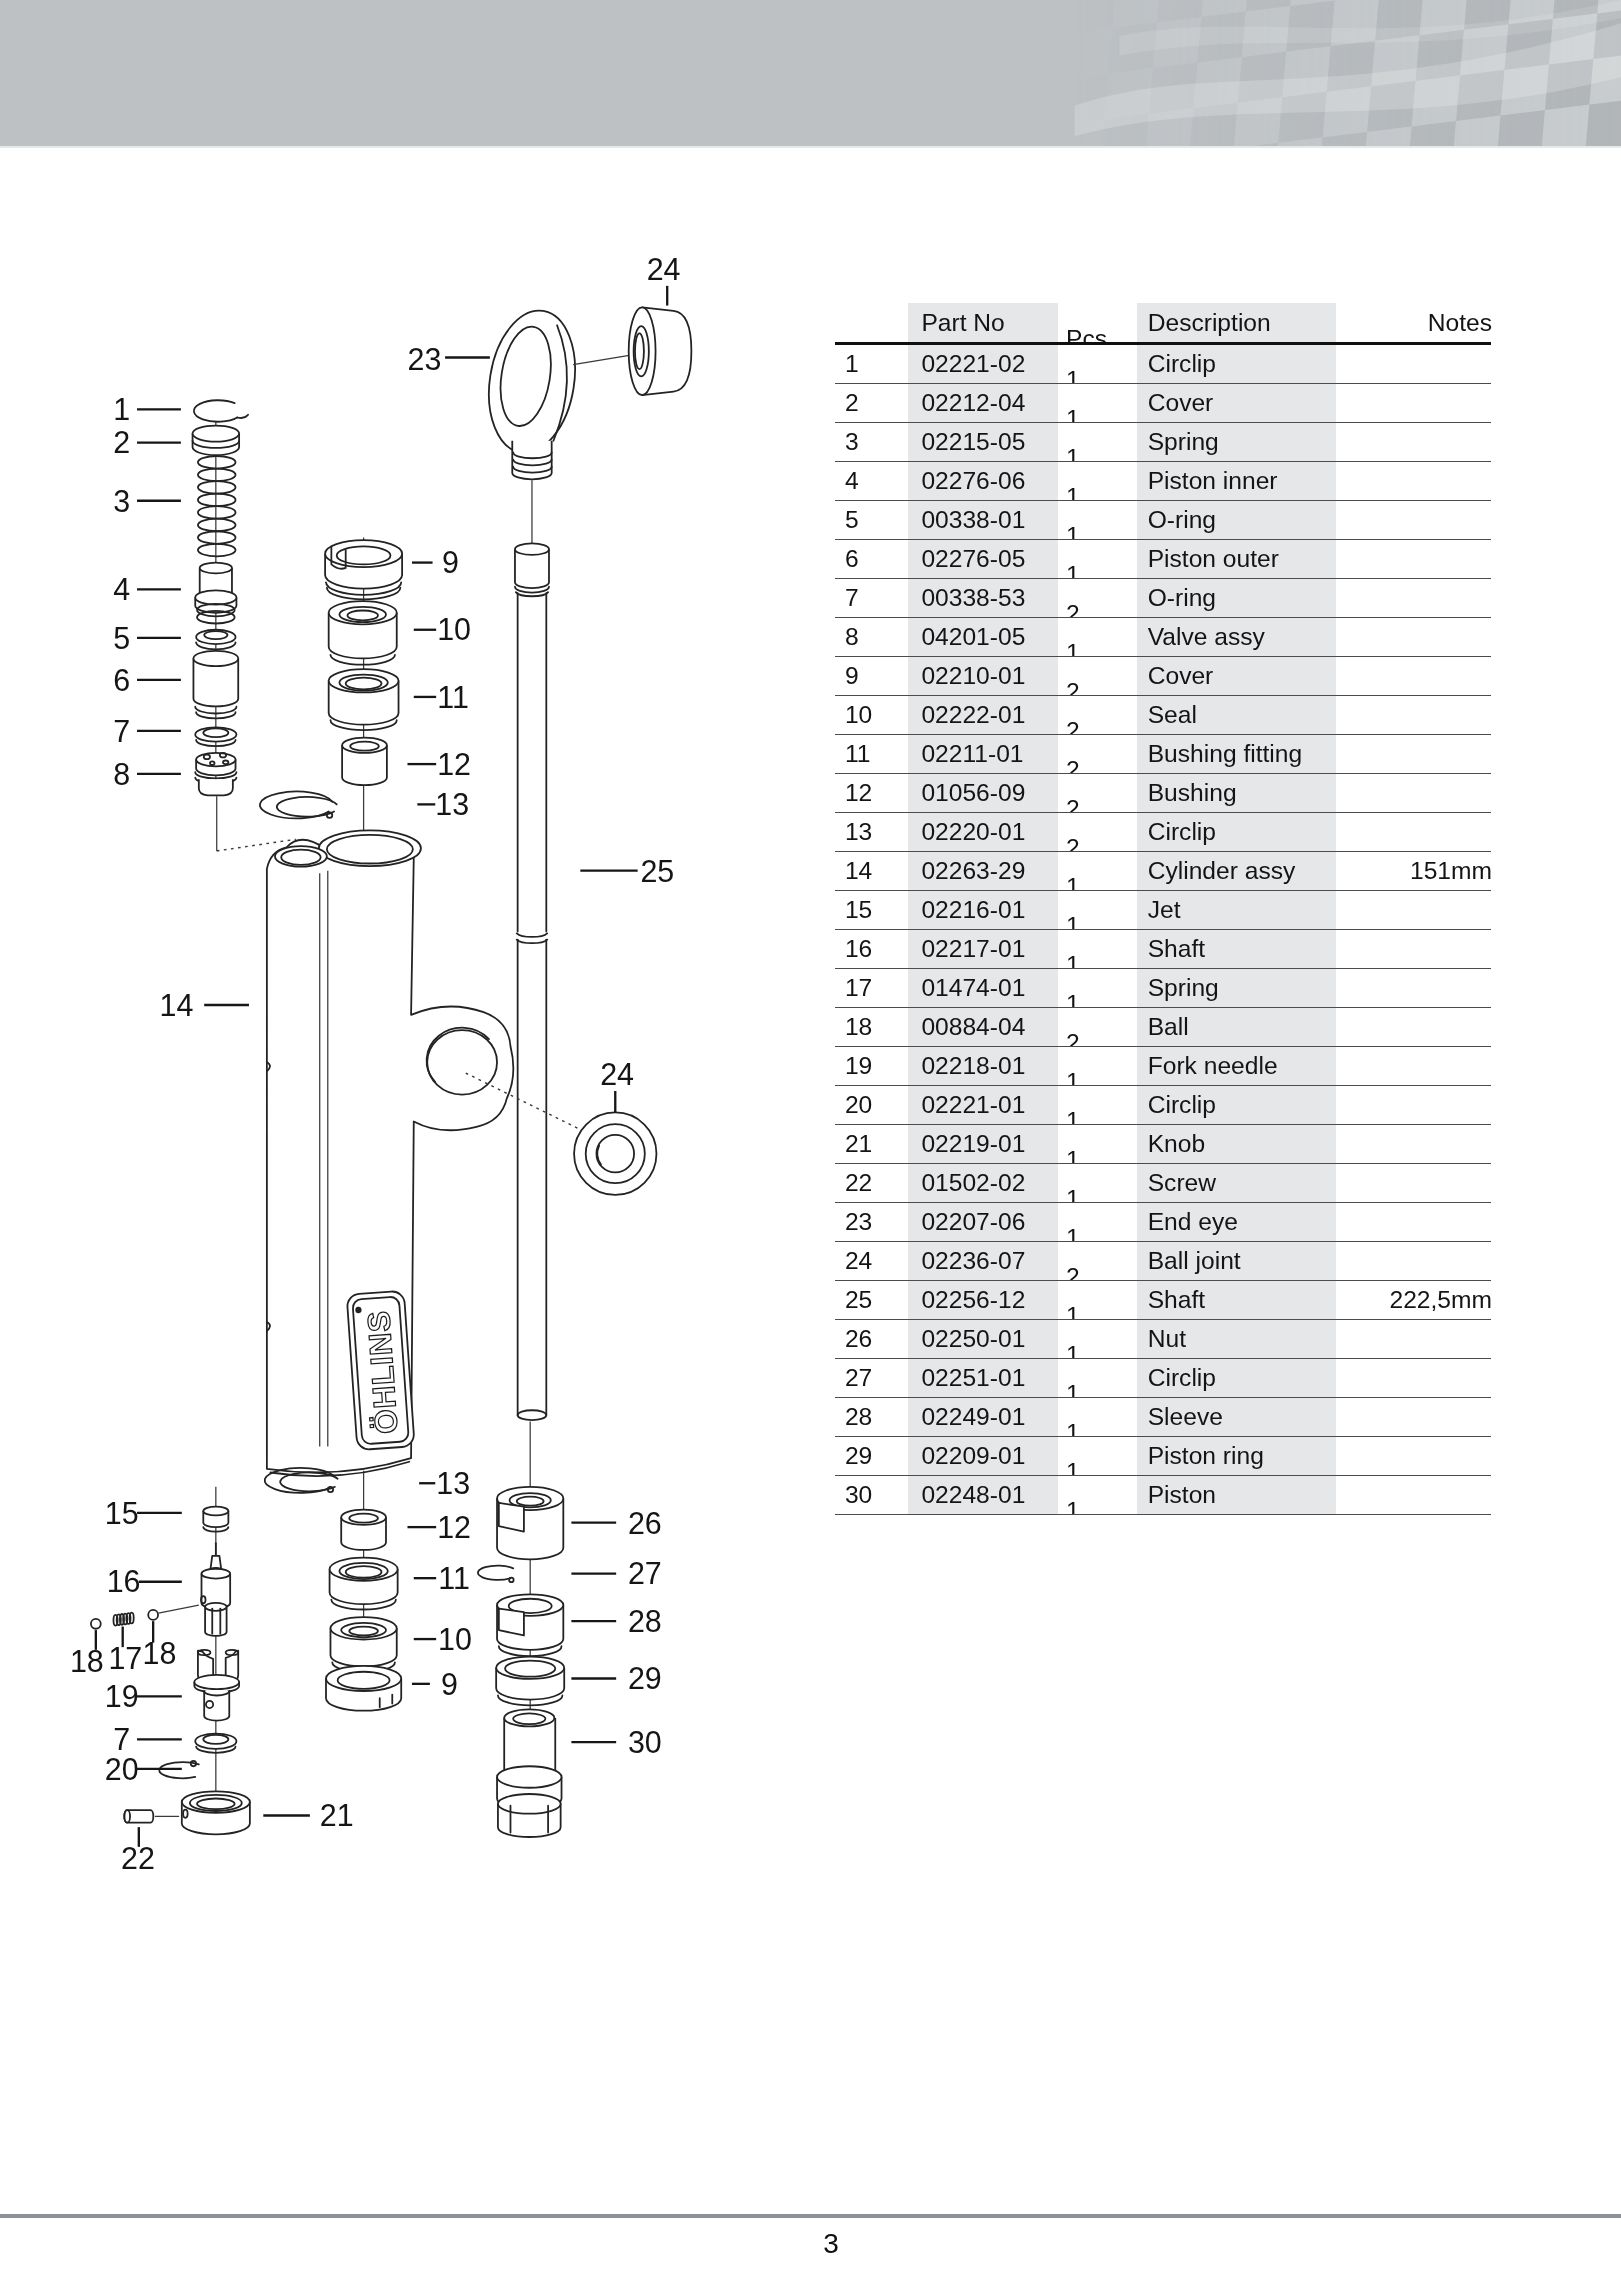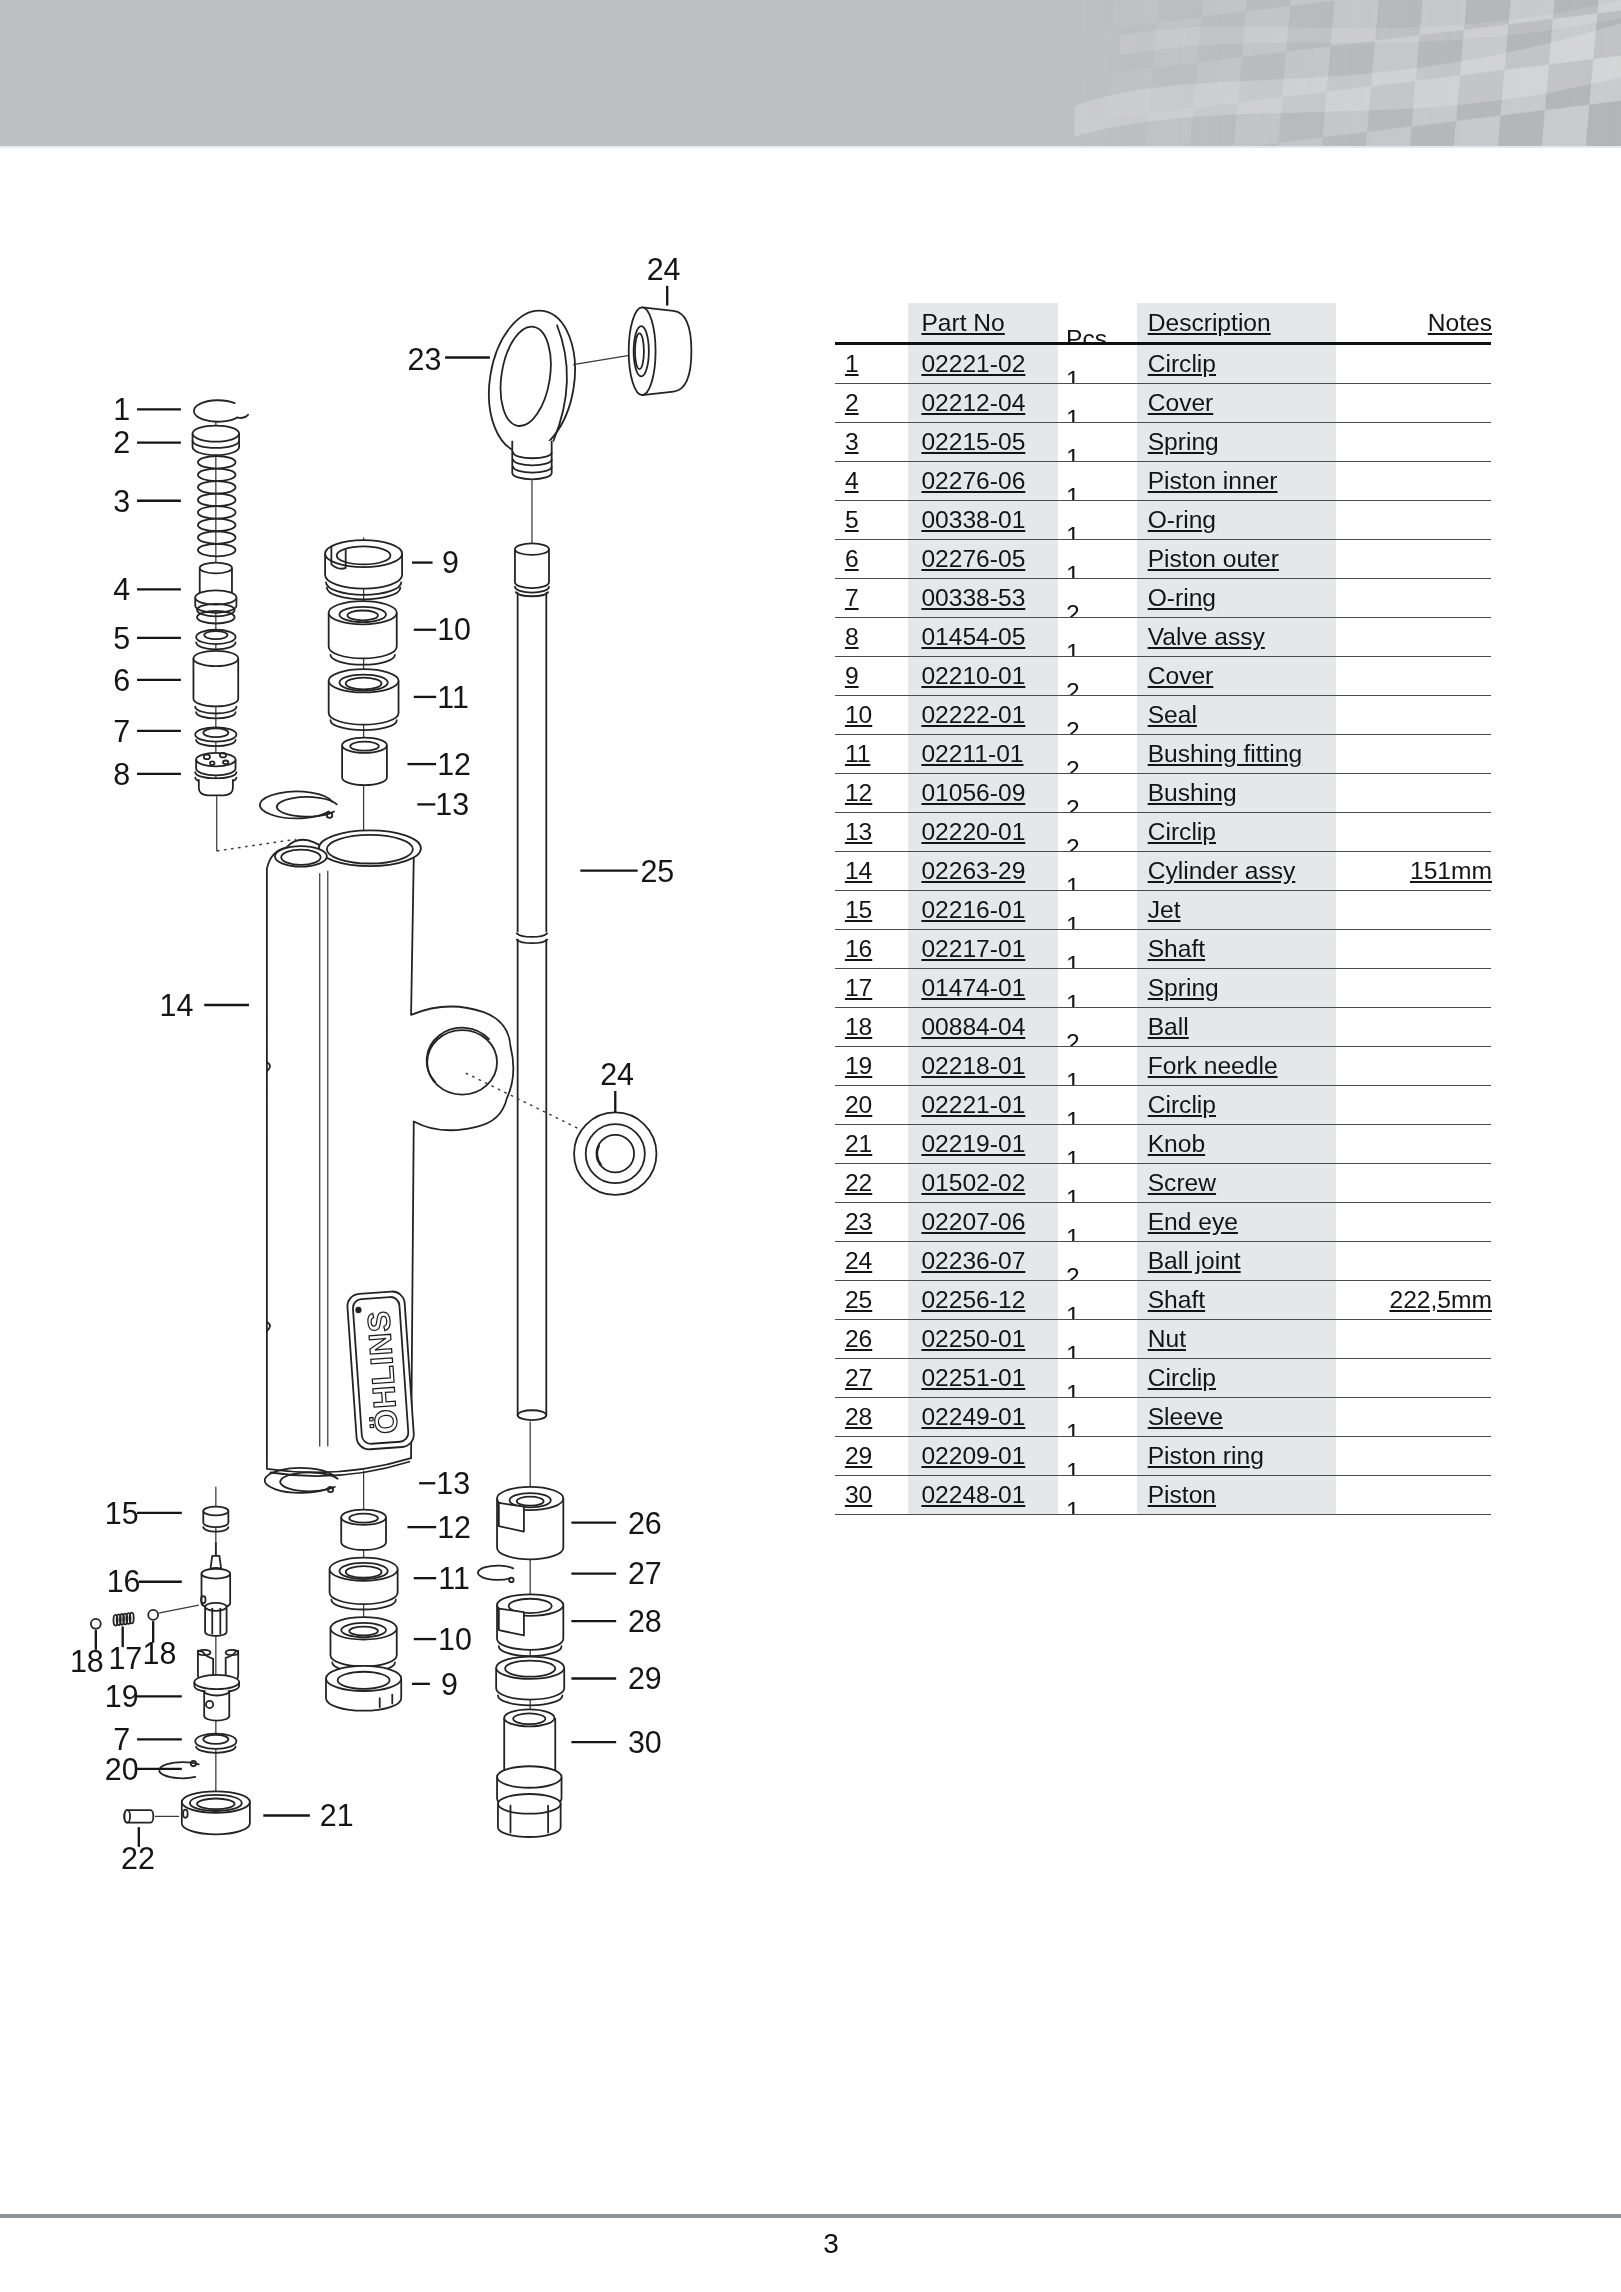--- a/index.html
+++ b/index.html
@@ -15,21 +15,21 @@
   .diagram{position:absolute;left:0;top:0;width:1621px;height:2293px;pointer-events:none;}
   .fw{fill:#ffffff;stroke:#232323;stroke-width:2px;stroke-linejoin:round;}
   .ln{fill:none;stroke:#232323;stroke-width:2px;stroke-linecap:round;stroke-linejoin:round;}
   .thin{fill:none;stroke:#3a3a3a;stroke-width:1.4px;}
   .dot{fill:none;stroke:#3a3a3a;stroke-width:1.6px;stroke-dasharray:3 5;}
   .ldr{stroke:#161616;stroke-width:2.6px;}
   .lbl{font-family:"Liberation Sans",sans-serif;font-size:34px;fill:#151515;}
   .logo-txt{font-family:"Liberation Sans",sans-serif;font-size:35px;font-weight:bold;
             fill:#ffffff;stroke:#1c1c1c;stroke-width:1.4px;letter-spacing:1px;}
   
-  .parts-table{position:absolute;left:835px;top:303px;width:656px;font-size:24.6px;color:#141414;text-decoration:underline;}
+  .parts-table{position:absolute;left:835px;top:303px;width:656px;font-size:24.6px;color:#141414;}
   .thead,.trow{display:grid;grid-template-columns:73px 150px 71px 207px 156px;}
   .thead{height:39px;line-height:39px;border-bottom:3.6px solid #101010;}
   .trow{height:39px;line-height:38px;border-bottom:0.9px solid #4c4c4c;box-sizing:border-box;}
   .cell{overflow:hidden;white-space:nowrap;}
   .band{background:#e6e7e8;}
   .c-no{padding-left:9.9px;}
   .c-part{padding-left:13.4px;}
   .c-pcs{padding-left:8px;margin-top:16px;}
   .c-desc{padding-left:10.7px;margin-left:8px;}
   .c-notes{padding-left:5.4px;text-align:right;}
@@ -565,21 +565,21 @@
       </div>
       <div class="trow">
         <div class="cell c-no">7</div>
         <div class="cell c-part band">00338-53</div>
         <div class="cell c-pcs">2</div>
         <div class="cell c-desc band">O-ring</div>
         <div class="cell c-notes"></div>
       </div>
       <div class="trow">
         <div class="cell c-no">8</div>
-        <div class="cell c-part band">01454-05</div>
+        <div class="cell c-part band">04201-05</div>
         <div class="cell c-pcs">1</div>
         <div class="cell c-desc band">Valve assy</div>
         <div class="cell c-notes"></div>
       </div>
       <div class="trow">
         <div class="cell c-no">9</div>
         <div class="cell c-part band">02210-01</div>
         <div class="cell c-pcs">2</div>
         <div class="cell c-desc band">Cover</div>
         <div class="cell c-notes"></div>

